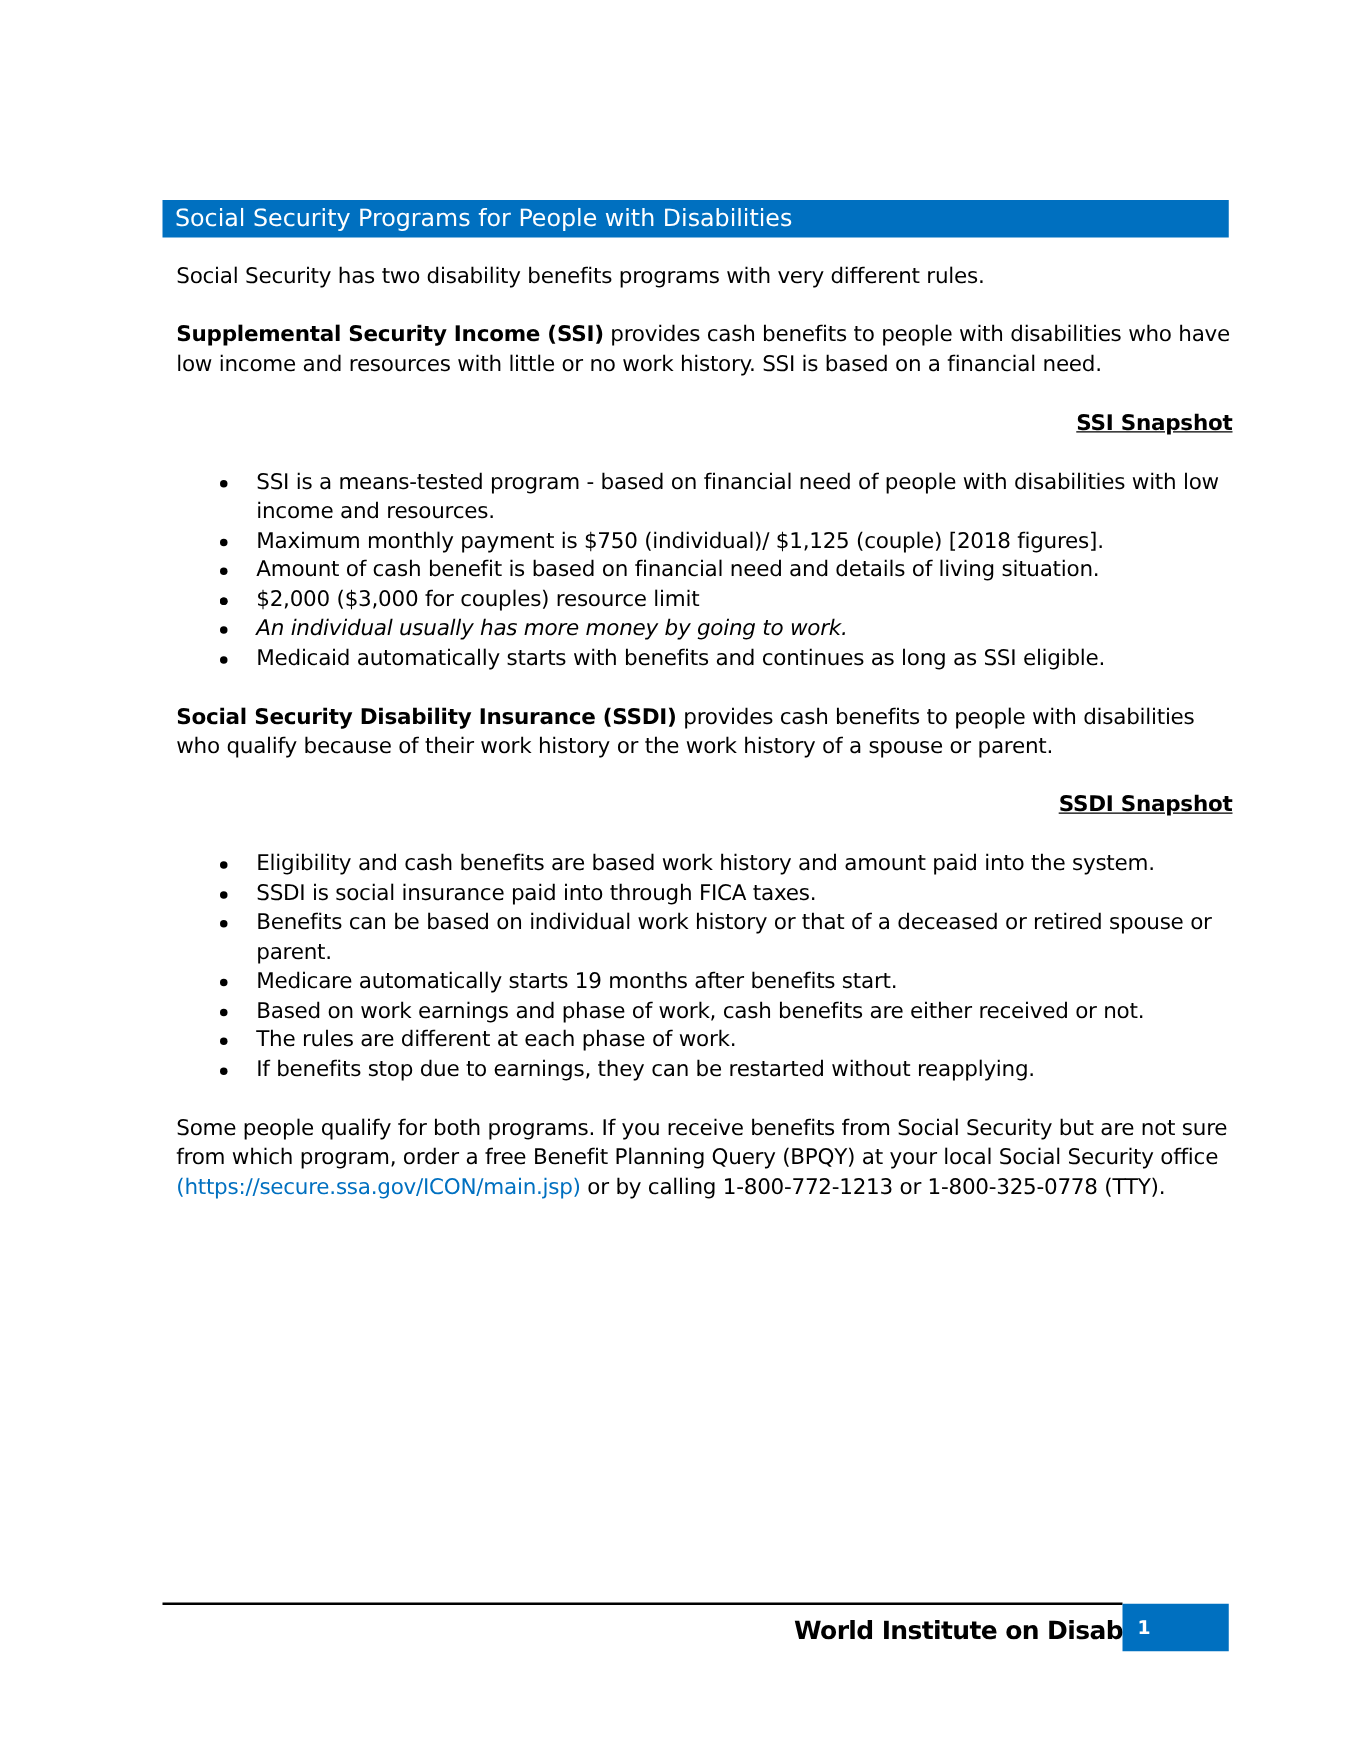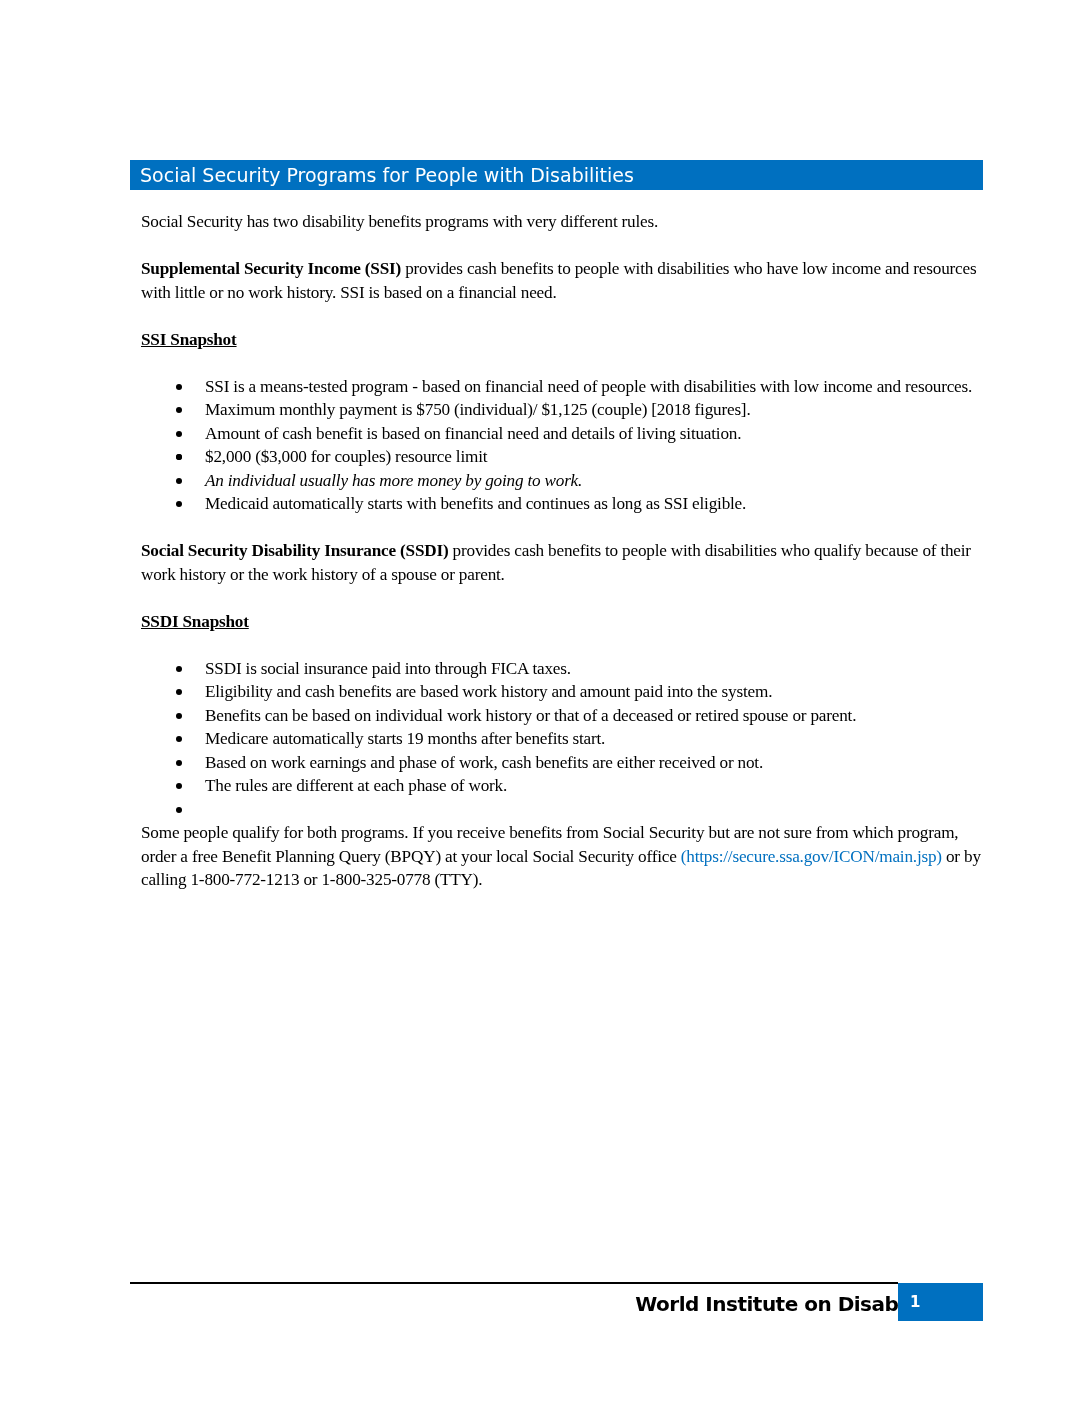--- a/index.html
+++ b/index.html
@@ -37,30 +37,30 @@
       white-space: nowrap;
     }
     .content {
       position: absolute;
       left: 128px;
       top: 210px;
       width: 845px;
       font-size: 17.2px;
       line-height: 23.5px;
       letter-spacing: -0.2px;
-      font-family: Liberation Serif, serif;
     }
     .content p {
       margin: 0 0 23.5px 0;
     }
     .bold { font-weight: bold; text-align: center; }
     .subhead {
       font-weight: bold;
       text-decoration: underline;
       margin: 0;
+      text-align: right;
     }
     ul.bullets {
       list-style: none;
       margin: 0 0 23.5px 0;
       padding: 0;
     }
     ul.bullets li {
       position: relative;
       padding-left: 64px;
     }
@@ -130,27 +130,27 @@
       <li><span class="dot"></span></li>
       <li><span class="dot"></span><span>$2,000 ($3,000 for couples) resource limit</span></li>
       <li><span class="dot"></span><span class="italic">An individual usually has more money by going to work.</span></li>
       <li><span class="dot"></span><span>Medicaid automatically starts with benefits and continues as long as SSI eligible.</span></li>
     </ul>
 
     <p><span class="bold">Social Security Disability Insurance (SSDI)</span><span> provides cash benefits to people with disabilities who qualify because of their work history or the work history of a spouse or parent.</span></p>
 
     <p class="subhead">SSDI Snapshot</p>
     <ul class="bullets">
+      <li><span class="dot"></span><span>Eligibility and cash benefits are based work history and amount paid into the system.</span></li>
       <li><span class="dot"></span><span>SSDI is social insurance paid into through FICA taxes.</span></li>
-      <li><span class="dot"></span><span>Eligibility and cash benefits are based work history and amount paid into the system.</span></li>
       <li><span class="dot"></span><span>Benefits can be based on individual work history or that of a deceased or retired spouse or parent.</span></li>
       <li><span class="dot"></span><span>Medicare automatically starts 19 months after benefits start.</span></li>
       <li><span class="dot"></span><span>Based on work earnings and phase of work, cash benefits are either received or not.</span></li>
       <li><span class="dot"></span><span>The rules are different at each phase of work.</span></li>
-      <li><span class="dot"></span></li>
+      <li><span class="dot"></span><span>If benefits stop due to earnings, they can be restarted without reapplying.</span></li>
     </ul>
 
     <p><span>Some people qualify for both programs. If you receive benefits from Social Security but are not sure from which program, order a free Benefit Planning Query (BPQY) at your local Social Security office </span><span class="link">(https://secure.ssa.gov/ICON/main.jsp)</span><span> or by calling 1-800-772-1213 or 1-800-325-0778 (TTY).</span></p>
 
   </div>
 
   <div class="footer-rule"></div>
   <div class="footer-org">World Institute on Disability</div>
   <div class="footer-page">
     <span>1</span>

